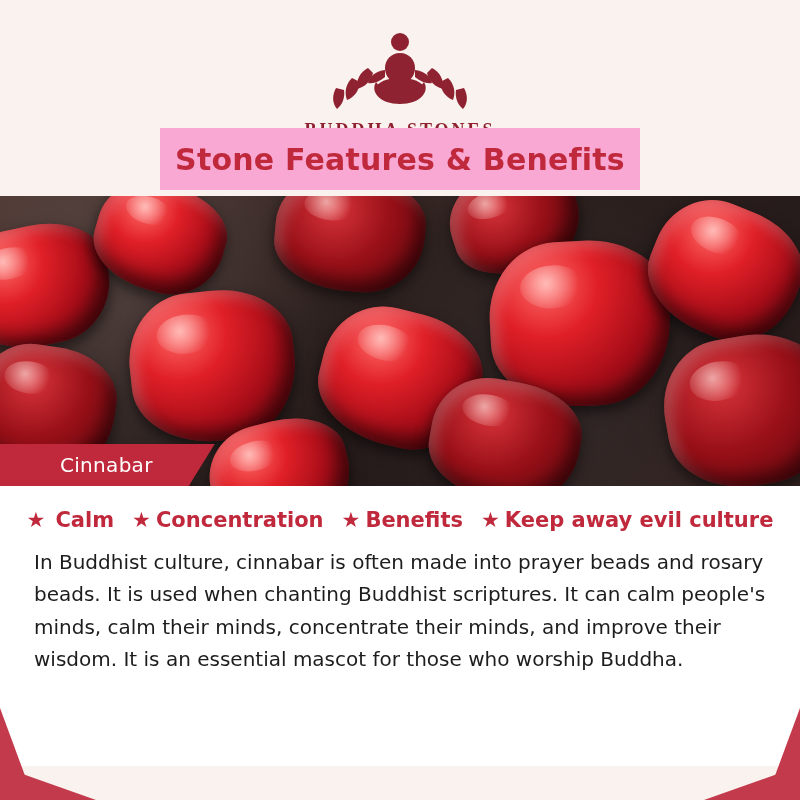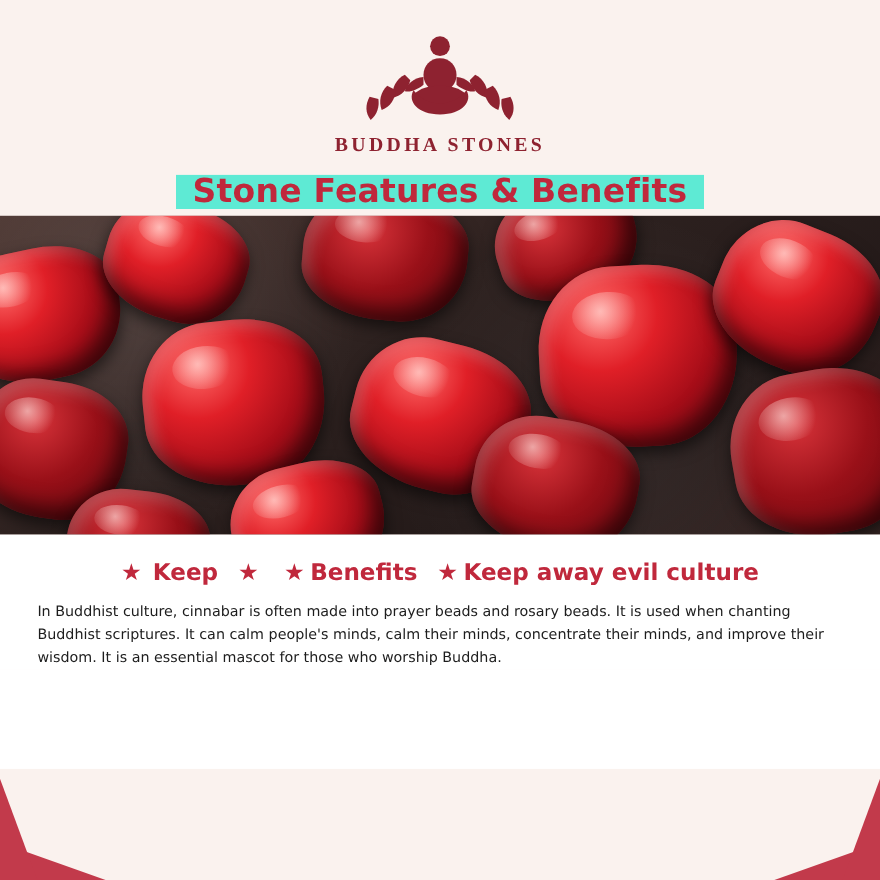--- a/index.html
+++ b/index.html
@@ -85,22 +85,22 @@
     letter-spacing: 3px;
     font-weight: bold;
     color: #8e2230;
     font-family: "Liberation Serif", serif;
   }
   .title-band {
     position: absolute;
     left: 160px;
     right: 160px;
     bottom: 6px;
-    height: 31px;
-    background: #5eead4;
+    height: 62px;
+    background: #f9a8d4;
     display: flex;
     align-items: center;
     justify-content: center;
   }
   .title-band .title {
     font-size: 30px;
     font-weight: bold;
     color: #c0283c;
     letter-spacing: 0.2px;
     font-family: "DejaVu Sans", sans-serif;
@@ -193,21 +193,21 @@
   }
   .benefit .star {
     font-size: 21px;
     margin-right: 5px;
     color: #c0283c;
   }
   .benefit.first .star {
     margin-right: 10px;
   }
   .description {
-    font-size: 13px;
+    font-size: 20px;
     line-height: 1.62;
     color: #1d1d1d;
     font-family: "DejaVu Sans", sans-serif;
   }
 
   .footer-space {
     height: 90px;
     background: #ffffff;
   }
 </style>
@@ -266,30 +266,34 @@
     <div class="rock dark" style="left:275px; top:-20px; width:150px; height:115px; transform:rotate(5deg);"></div>
     <div class="rock" style="left:320px; top:115px; width:160px; height:135px; transform:rotate(14deg);"></div>
     <div class="rock dark" style="left:450px; top:-25px; width:130px; height:100px; transform:rotate(-18deg);"></div>
     <div class="rock" style="left:490px; top:45px; width:180px; height:165px; transform:rotate(-3deg);"></div>
     <div class="rock dark" style="left:430px; top:185px; width:150px; height:120px; transform:rotate(10deg);"></div>
     <div class="rock" style="left:650px; top:10px; width:150px; height:130px; transform:rotate(22deg);"></div>
     <div class="rock dark" style="left:665px; top:140px; width:165px; height:150px; transform:rotate(-10deg);"></div>
     <div class="rock" style="left:210px; top:225px; width:140px; height:110px; transform:rotate(-14deg);"></div>
     <div class="rock dark" style="left:60px; top:250px; width:130px; height:105px; transform:rotate(6deg);"></div>
 
+    <div class="name-ribbon">
+      <span class="stone-name">Cinnabar</span>
+    </div>
   </div>
 
   <div class="content">
     <div class="benefits">
       <div class="benefit first">
         <span class="star">★</span>
-        <span>Keep</span>
+        <span>Calm</span>
       </div>
       <div class="benefit">
         <span class="star">★</span>
+        <span>Concentration</span>
       </div>
       <div class="benefit">
         <span class="star">★</span>
         <span>Benefits</span>
       </div>
       <div class="benefit">
         <span class="star">★</span>
         <span>Keep away evil culture</span>
       </div>
     </div>

